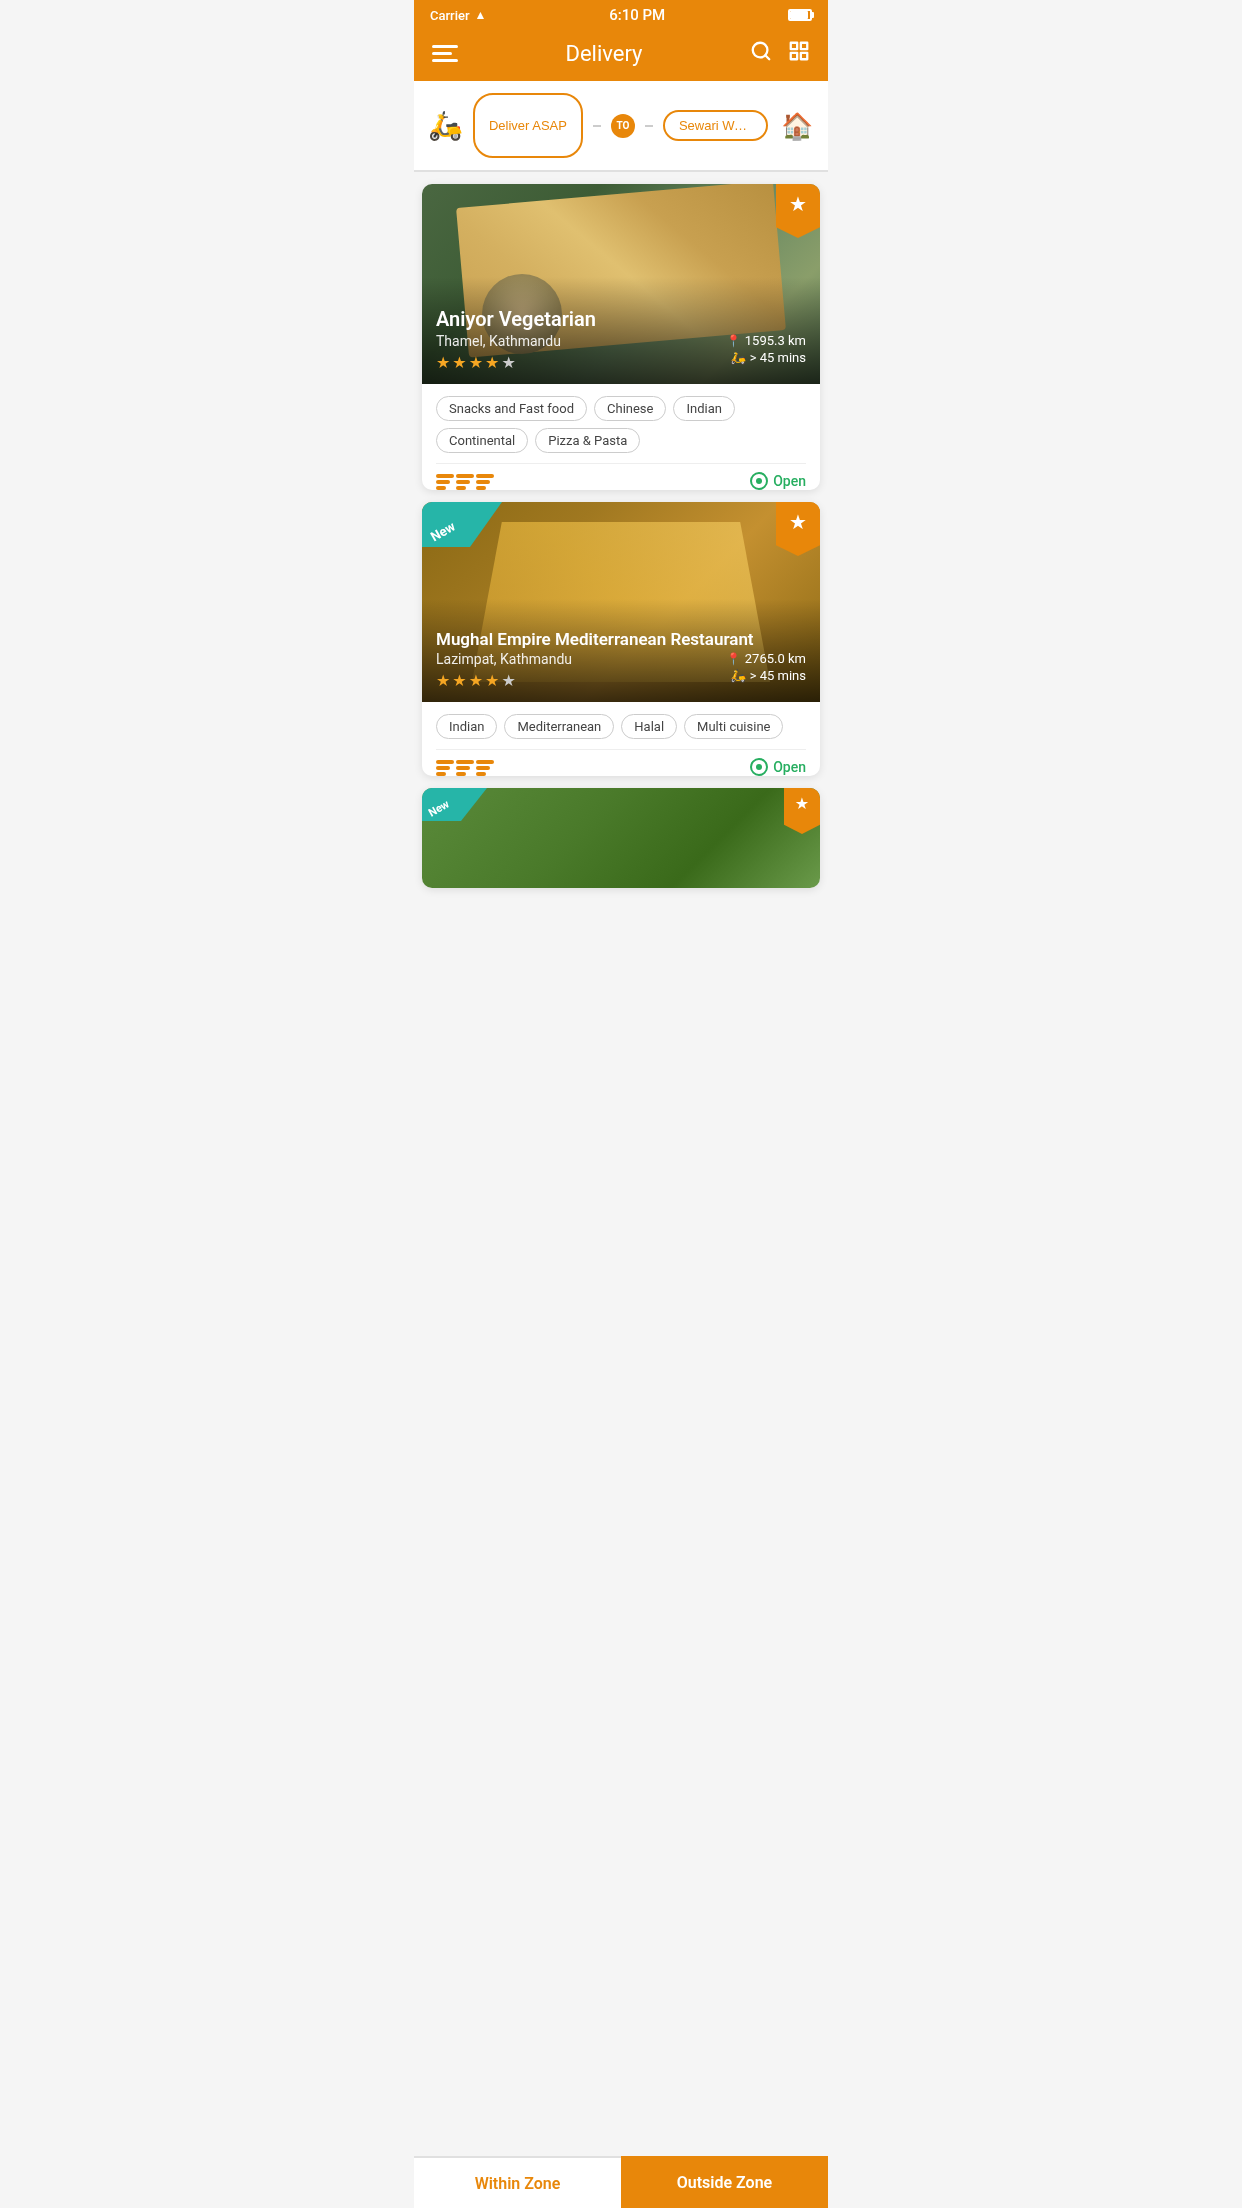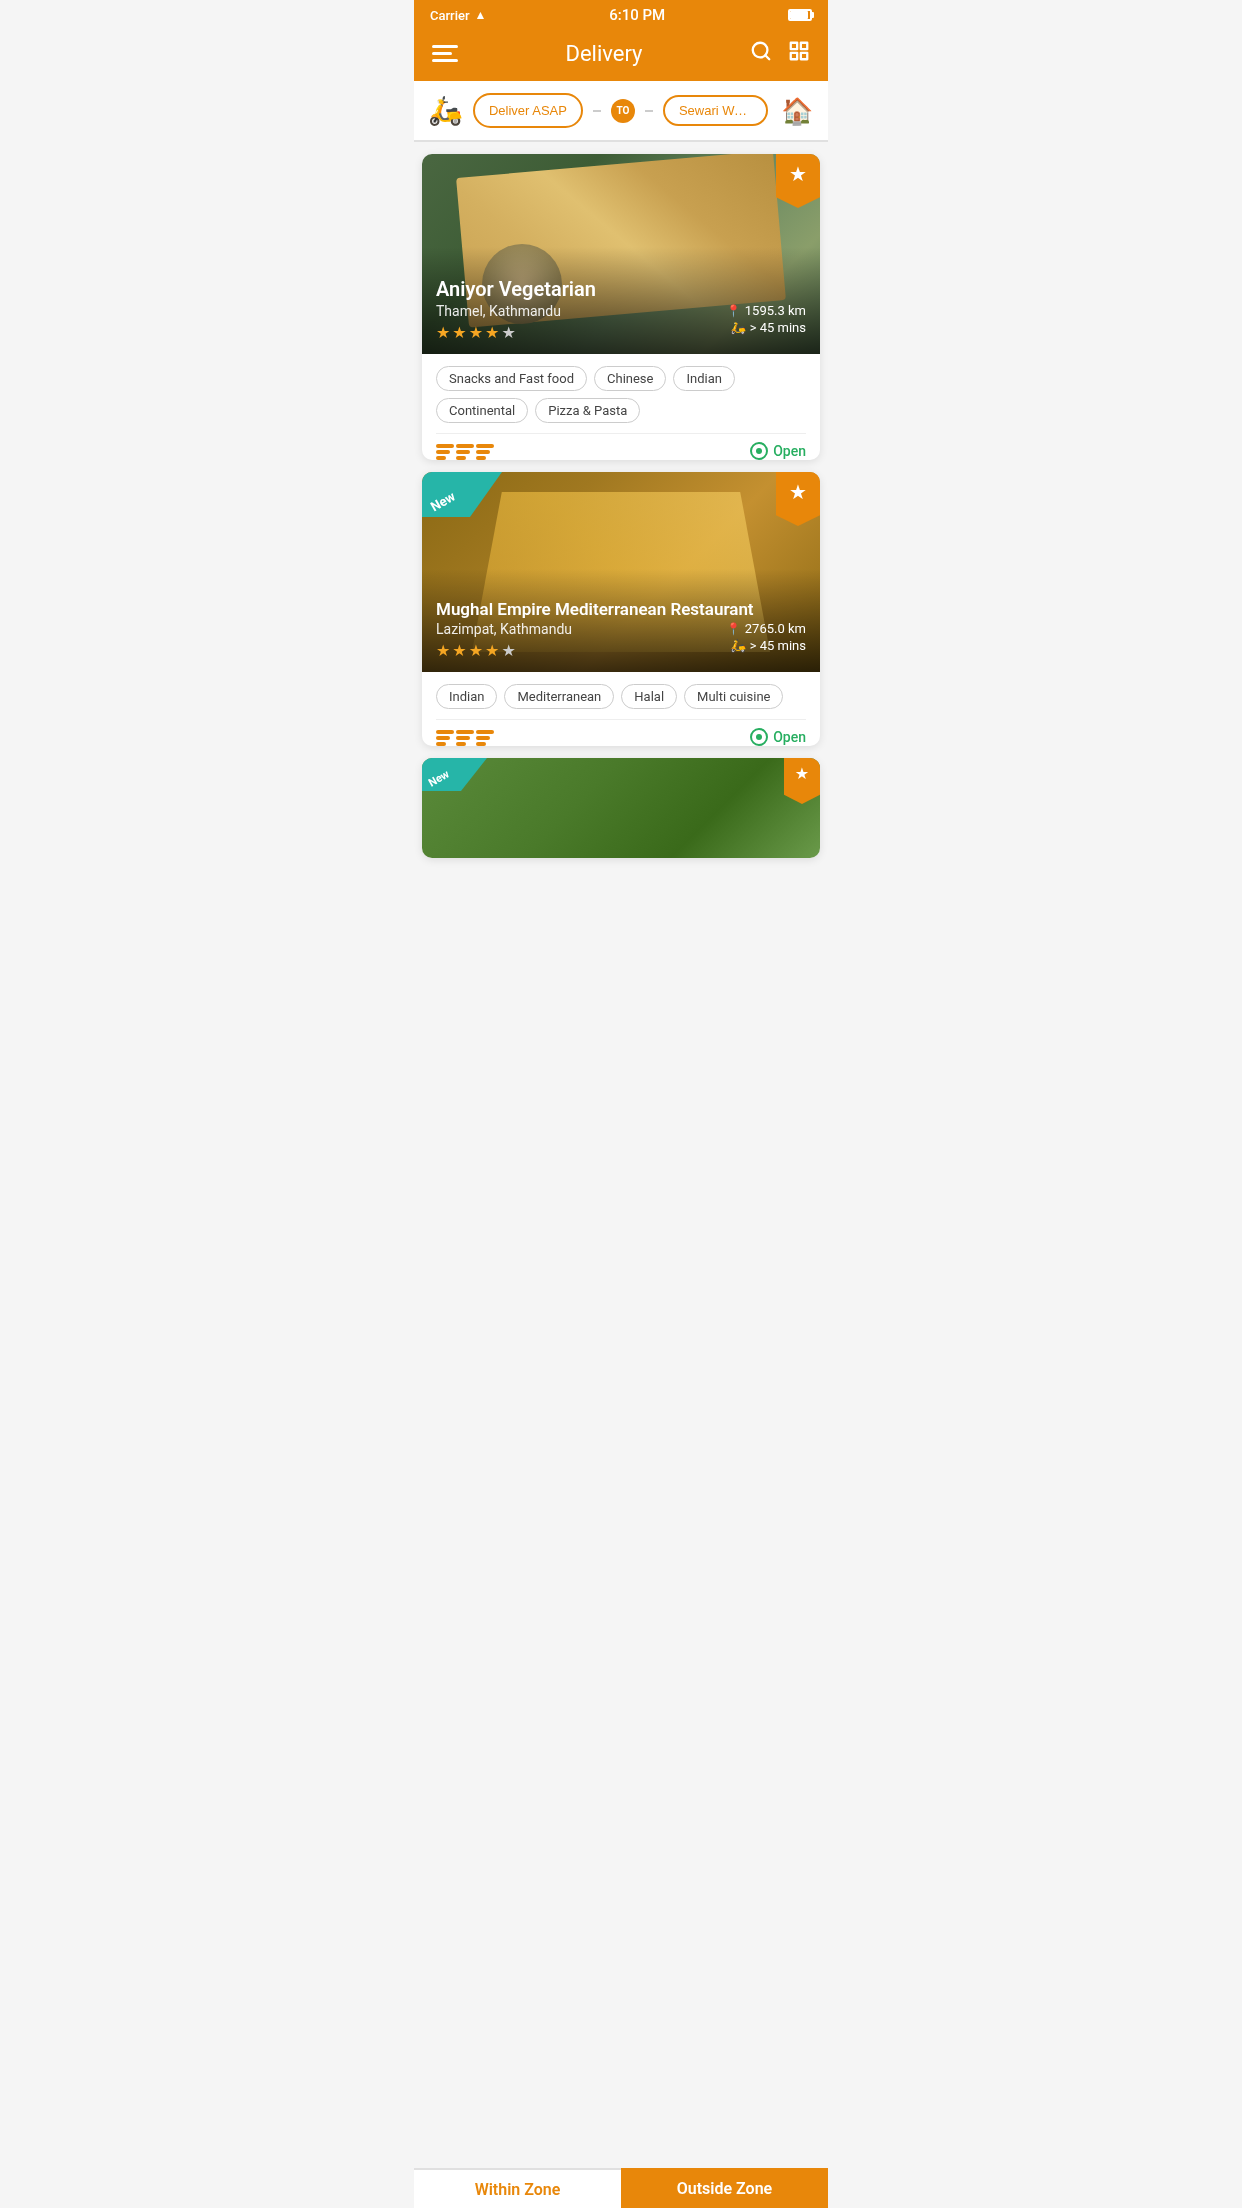--- a/index.html
+++ b/index.html
@@ -65,21 +65,21 @@
       display: flex;
       align-items: center;
       padding: 12px 14px;
       gap: 10px;
       border-bottom: 2px solid #e0e0e0;
     }
     .scooter-icon { font-size: 28px; color: #e8870a; }
     .deliver-btn {
       border: 2px solid #e8870a;
       border-radius: 20px;
-      padding: 8px 14px;
+      padding: 23px 14px;
       color: #e8870a;
       font-size: 13px;
       background: white;
       font-weight: 500;
       cursor: pointer;
     }
     .to-badge {
       background: #e8870a;
       color: white;
       border-radius: 50%;
@@ -293,21 +293,21 @@
       background: #27ae60;
       border-radius: 50%;
     }
 
     
     .zone-bar {
       position: fixed;
       bottom: 0; left: 50%; transform: translateX(-50%);
       width: 100%; max-width: 414px;
       display: flex;
-      height: 40px;
+      height: 52px;
       text-align: center;
     }
     .zone-within {
       flex: 1;
       background: white;
       display: flex;
       align-items: center;
       justify-content: center;
       color: #e8870a;
       font-size: 16px;

